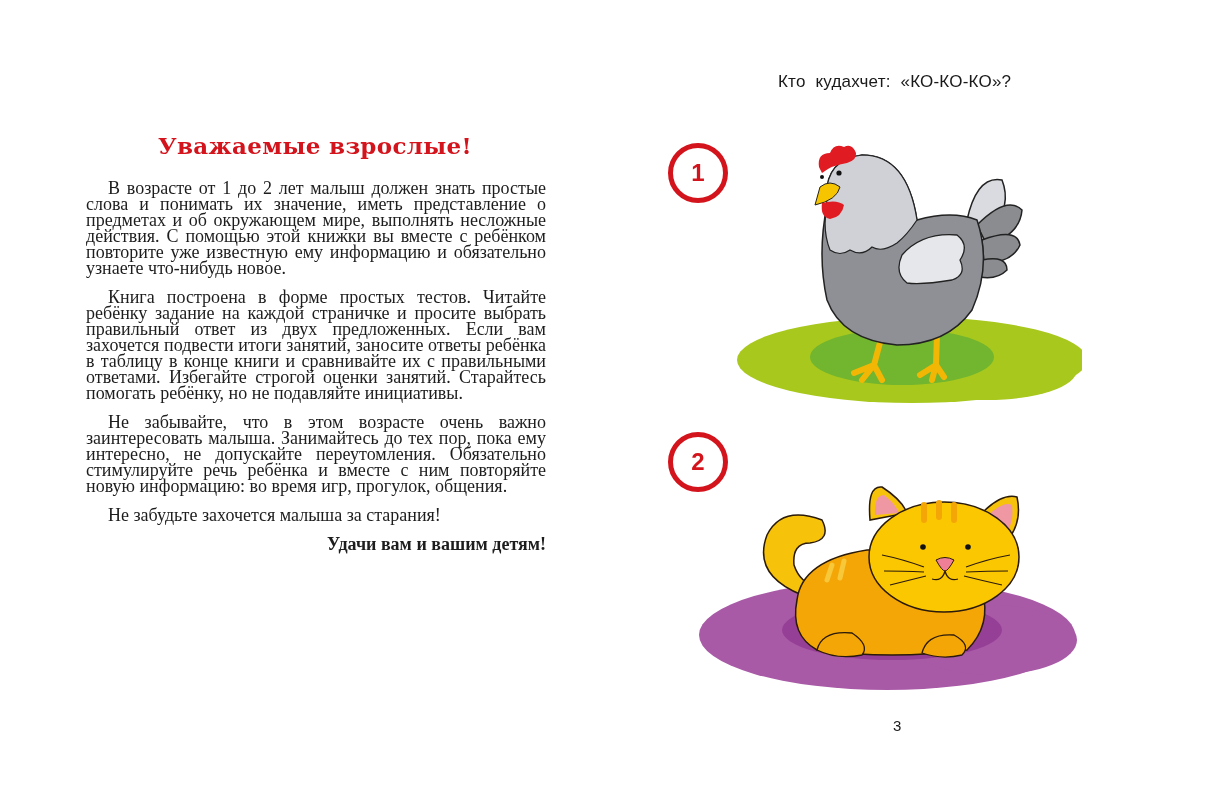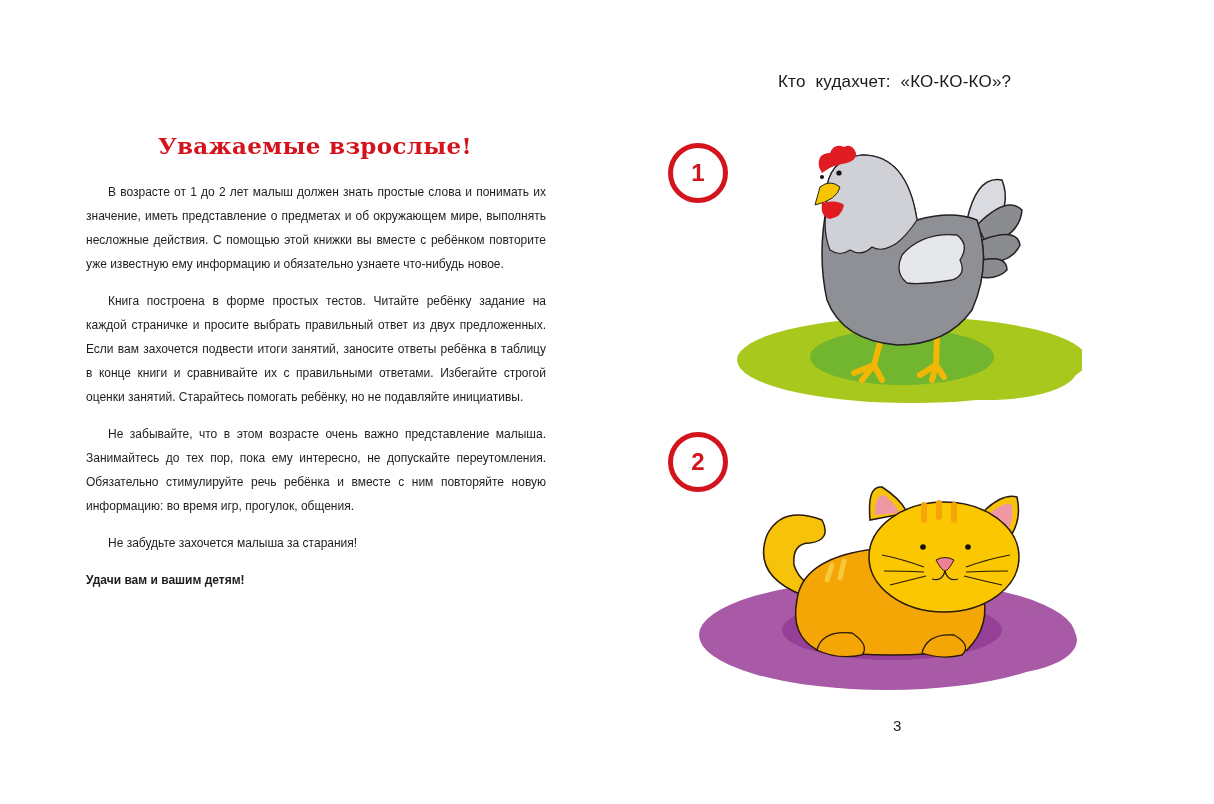--- a/index.html
+++ b/index.html
@@ -11,25 +11,25 @@
     .page-left { left: 0; width: 607px; }
     .page-right { left: 607px; width: 607px; }
 
     .left-title {
       position: absolute; left: 100px; width: 430px; top: 124px; text-align: center;
       font-family: "DejaVu Serif", serif; font-weight: bold; font-size: 23px;
       color: #d4141c; letter-spacing: 0.3px; margin-top: 8px;
     }
     .body-text {
       position: absolute; left: 86px; width: 460px; top: 180px;
-      font-family: Liberation Sans, sans-serif; font-size: 12px; line-height: 24px;
+      font-family: Liberation Serif, serif; font-size: 18px; line-height: 16px;
       color: #1d1d1d; text-align: justify;
     }
     .body-text p { margin: 0 0 13px 0; text-indent: 22px; }
-    .body-text p.center { text-align: left; text-indent: 0; font-weight: bold; }
+    .body-text p.center { text-align: right; text-indent: 0; font-weight: bold; }
 
     .right-heading {
       position: absolute; left: 171px; top: 72px;
       font-family: "Liberation Sans", sans-serif; font-size: 17px; color: #1a1a1a;
       word-spacing: 5px; letter-spacing: 0.2px;
     }
     .badge {
       position: absolute; width: 50px; height: 50px; border-radius: 50%;
       border: 5px solid #d4141c; background: #fff;
       display: flex; align-items: center; justify-content: center;
@@ -48,21 +48,21 @@
     }
   </style>
 </head>
 <body>
 
 <div class="page page-left">
   <div class="left-title">Уважаемые взрослые!</div>
   <div class="body-text">
     <p>В возрасте от 1 до 2 лет малыш должен знать простые слова и понимать их значение, иметь представление о предметах и об окружающем мире, выполнять несложные действия. С помощью этой книжки вы вместе с ребёнком повторите уже известную ему информацию и обязательно узнаете что-нибудь новое.</p>
     <p>Книга построена в форме простых тестов. Читайте ребёнку задание на каждой страничке и просите выбрать правильный ответ из двух предложенных. Если вам захочется подвести итоги занятий, заносите ответы ребёнка в таблицу в конце книги и сравнивайте их с правильными ответами. Избегайте строгой оценки занятий. Старайтесь помогать ребёнку, но не подавляйте инициативы.</p>
-    <p>Не забывайте, что в этом возрасте очень важно представление малыша. Занимайтесь до тех пор, пока ему интересно, не допускайте переутомления. Обязательно стимулируйте речь ребёнка и вместе с ним повторяйте новую информацию: во время игр, прогулок, общения.</p>
+    <p>Не забывайте, что в этом возрасте очень важно заинтересовать малыша. Занимайтесь до тех пор, пока ему интересно, не допускайте переутомления. Обязательно стимулируйте речь ребёнка и вместе с ним повторяйте новую информацию: во время игр, прогулок, общения.</p>
     <p>Не забудьте захочется малыша за старания!</p>
     <p class="center">Удачи вам и вашим детям!</p>
   </div>
 </div>
 
 <div class="page page-right">
   <div class="right-heading">Кто кудахчет: «КО-КО-КО»?</div>
 
   <div class="badge badge-1">
     <span>1</span>

